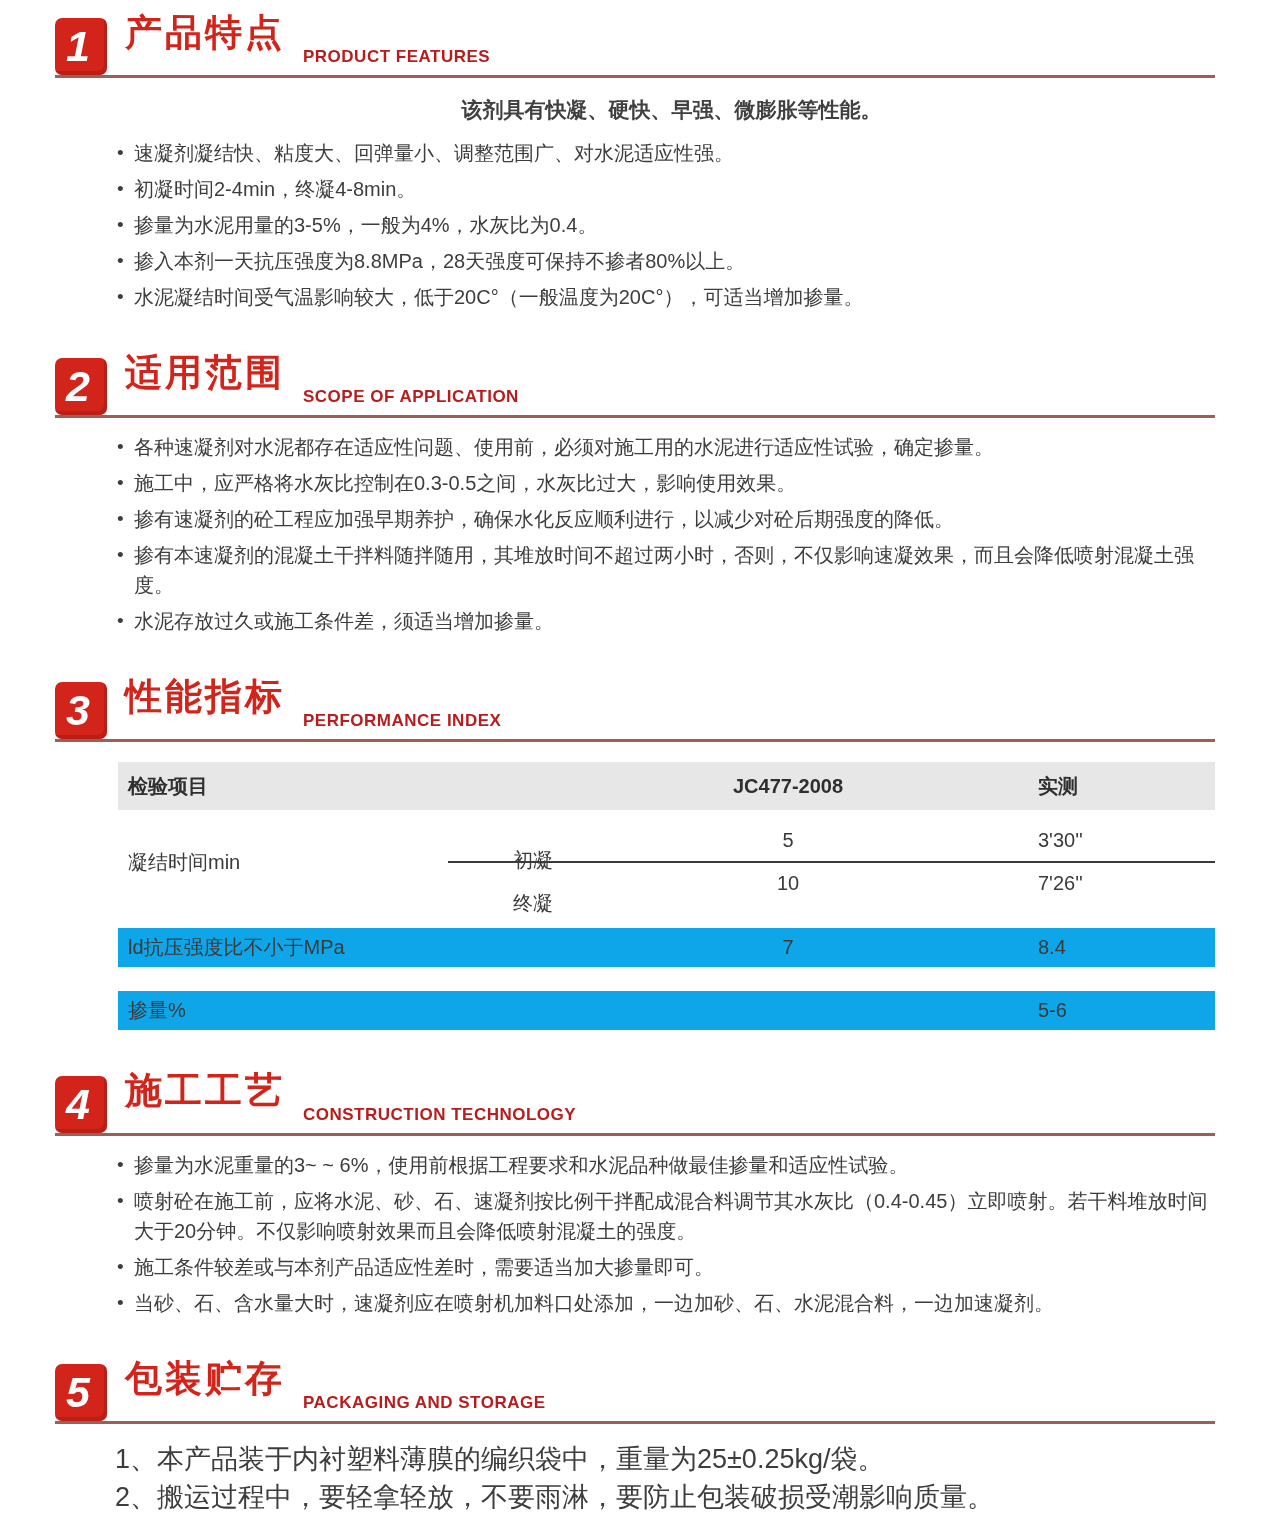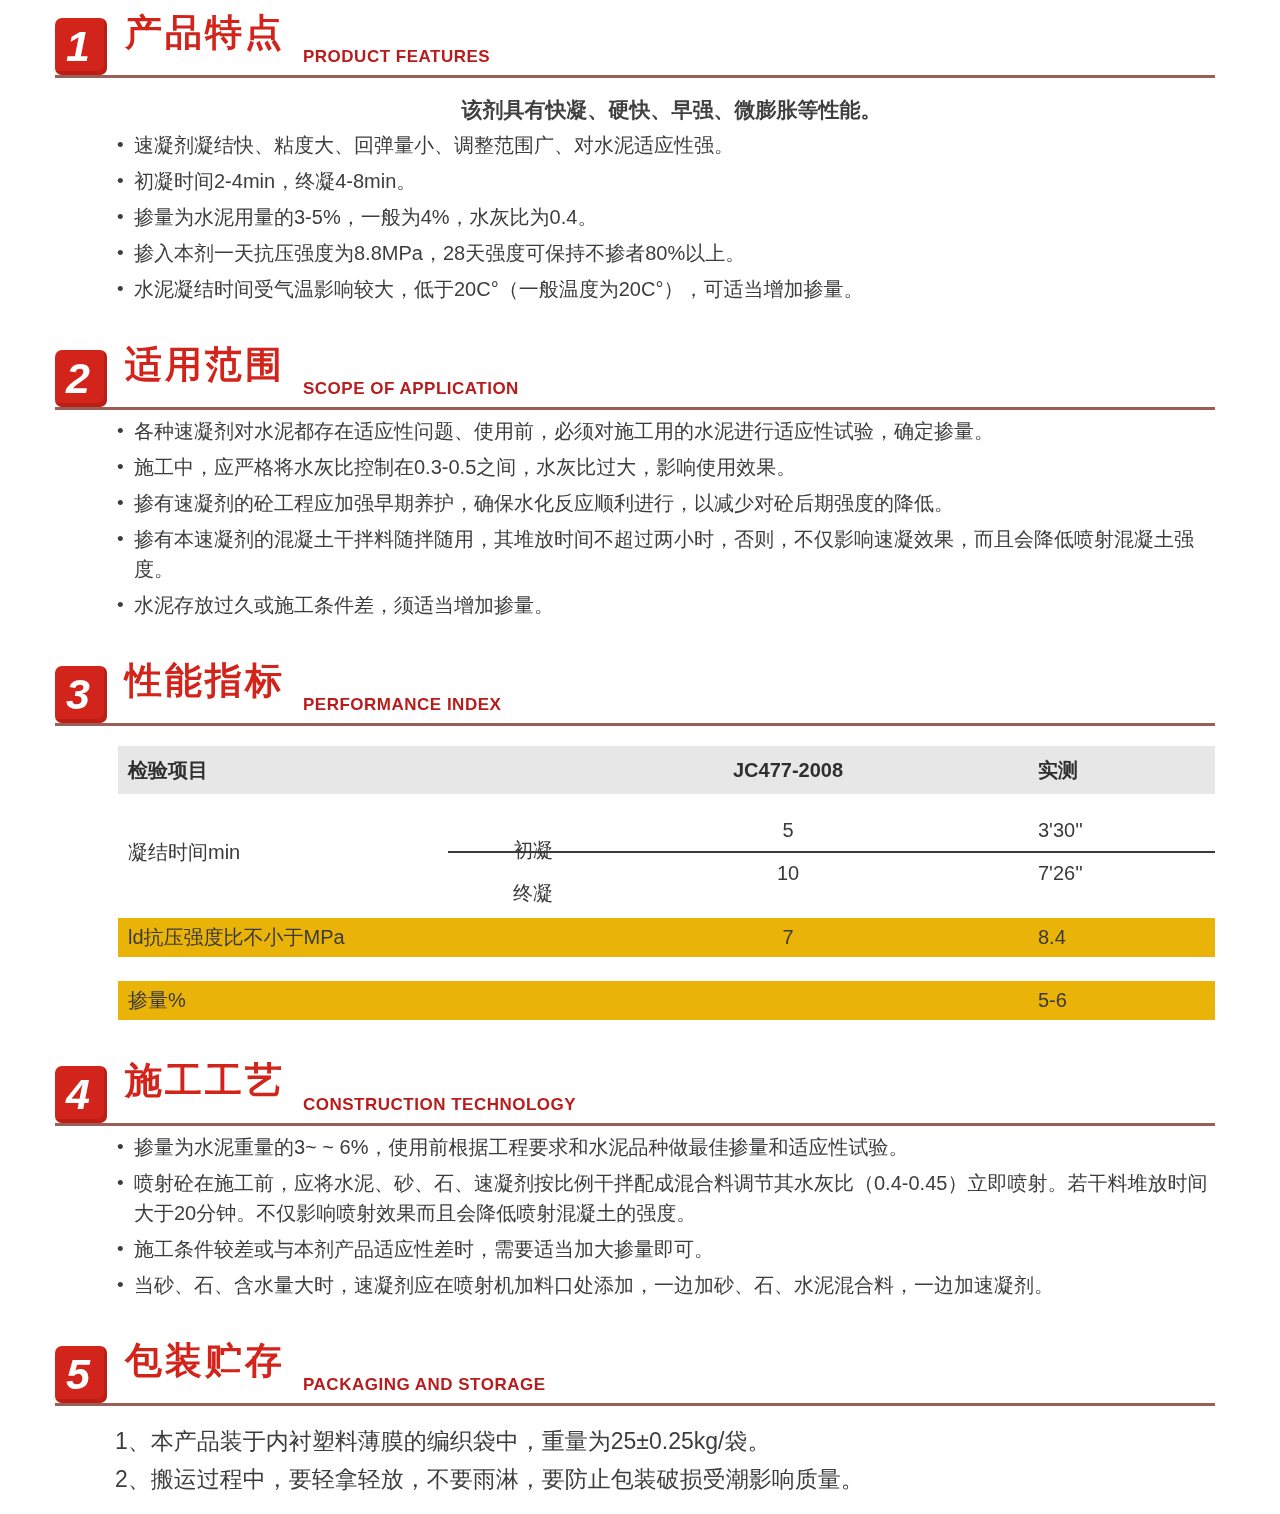--- a/index.html
+++ b/index.html
@@ -56,21 +56,21 @@
   
   .intro {
     margin: 18px 0 6px 73px;
     font-size: 21px;
     font-weight: bold;
     color: #404040;
     text-align: center;
   }
   ul.bullets {
     list-style: none;
-    margin: 6px 0 0 60px;
+    margin: 14px 0 0 60px;
     padding: 0;
     font-size: 20px;
   }
   ul.bullets li {
     position: relative;
     padding-left: 19px;
     line-height: 30px;
     margin-bottom: 6px;
     color: #3d3d3d;
   }
@@ -78,50 +78,50 @@
     content: "\2022";
     position: absolute;
     left: 2px; top: 0;
     font-size: 19px;
     color: #3d3d3d;
   }
   ol.plainlist {
     list-style: none;
     margin: 20px 0 0 60px;
     padding: 0;
-    font-size: 23px;
+    font-size: 27px;
   }
   ol.plainlist li { line-height: 30px; margin-bottom: 8px; color: #3d3d3d; }
 
   
   .ptable { margin: 20px 0 0 63px; width: 1097px; font-size: 20px; color: #3a3a3a; }
   .t-head {
     display: flex; align-items: center;
     height: 48px;
     background: #e7e7e7;
     font-weight: bold;
     color: #2f2f2f;
-    margin-bottom: 16px;
+    margin-bottom: 10px;
   }
   .c-item  { width: 500px; padding-left: 10px; }
   .c-sub   { width: 170px; text-align: center; }
   .c-std   { width: 340px; text-align: center; }
   .c-meas  { flex: 1; padding-left: 80px; }
 
   .t-group { display: flex; align-items: stretch; background: #ffffff; }
   .t-group .g-item { width: 330px; padding-left: 10px; display: flex; align-items: center; }
   .group-rows { flex: 1; display: flex; flex-direction: column; }
   .g-row { display: flex; align-items: center; height: 41px; }
   .g-row .c-sub { width: 170px; text-align: center; margin-top: 40px; }
   .g-row .c-std { width: 340px; text-align: center; }
   .g-row .c-meas { flex: 1; padding-left: 80px; }
   .g-divider { border-top: 2px solid #3a3a3a; height: 0; }
 
   .t-row { display: flex; align-items: center; height: 39px; margin-top: 5px; }
-  .t-row.shaded { background: #eab308; margin-top: 24px; }
+  .t-row.shaded { background: #0ea5e9; margin-top: 24px; }
   .t-row .c-item { width: 500px; padding-left: 10px; }
 </style>
 </head>
 <body>
 
 <div class="page">
 
   <section class="section">
     <div class="sec-header">
       <div class="badge">1</div>

